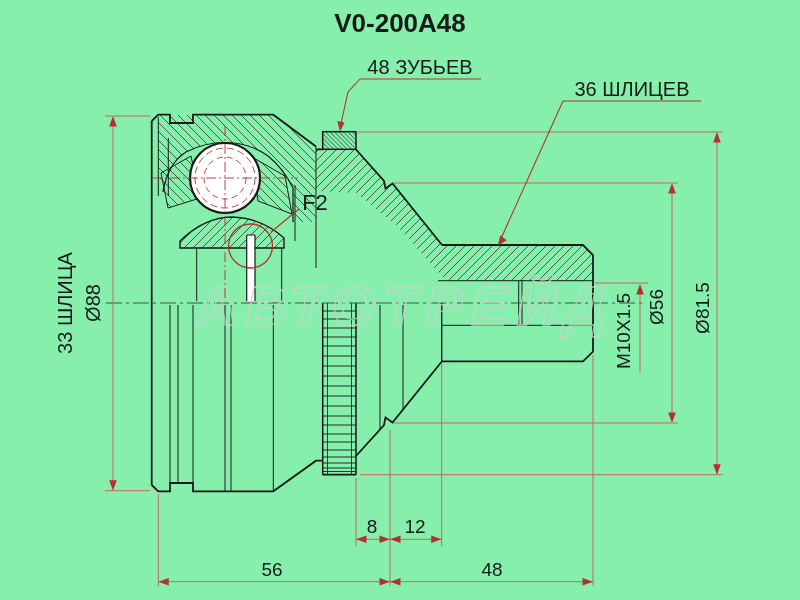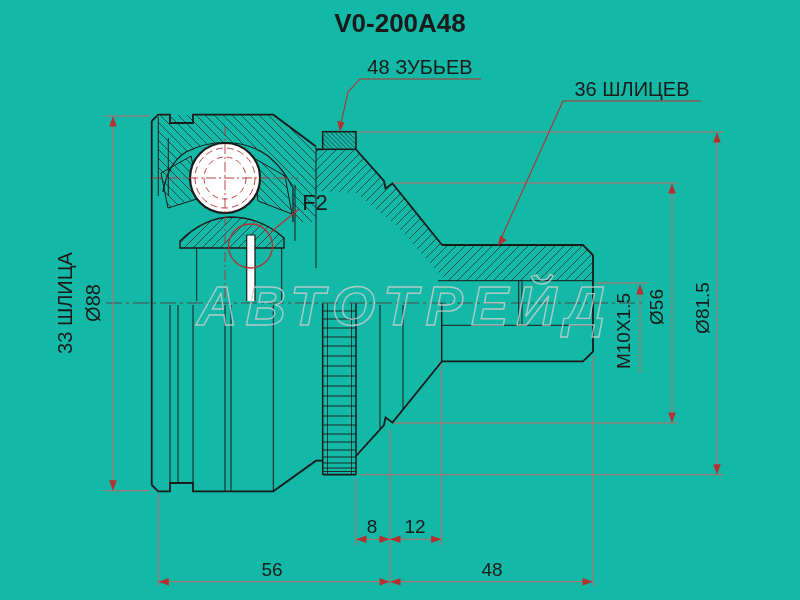--- a/index.html
+++ b/index.html
@@ -1,16 +1,16 @@
 <!DOCTYPE html>
 <html><head>
 <meta charset="utf-8">
 <style>
   html,body{margin:0;padding:0;background:#fff;}
-  .page{position:relative;width:800px;height:600px;background:#14b8a6;overflow:hidden;
+  .page{position:relative;width:800px;height:600px;background:#86efac;overflow:hidden;
         font-family:"Liberation Sans", sans-serif;}
   svg{display:block}
   text{fill:#1a1a1a;font-family:"Liberation Sans", sans-serif;}
   .t-title{font-size:26px;font-weight:bold;}
   .t-label{font-size:20px;}
   .t-dim{font-size:19px;}
   .t-f2{font-size:22px;}
   .wm{font-size:56px;font-weight:bold;font-style:italic;fill:none;stroke:#cfcfcf;
       stroke-width:1.4px;letter-spacing:8px;opacity:.8;}
 </style>

